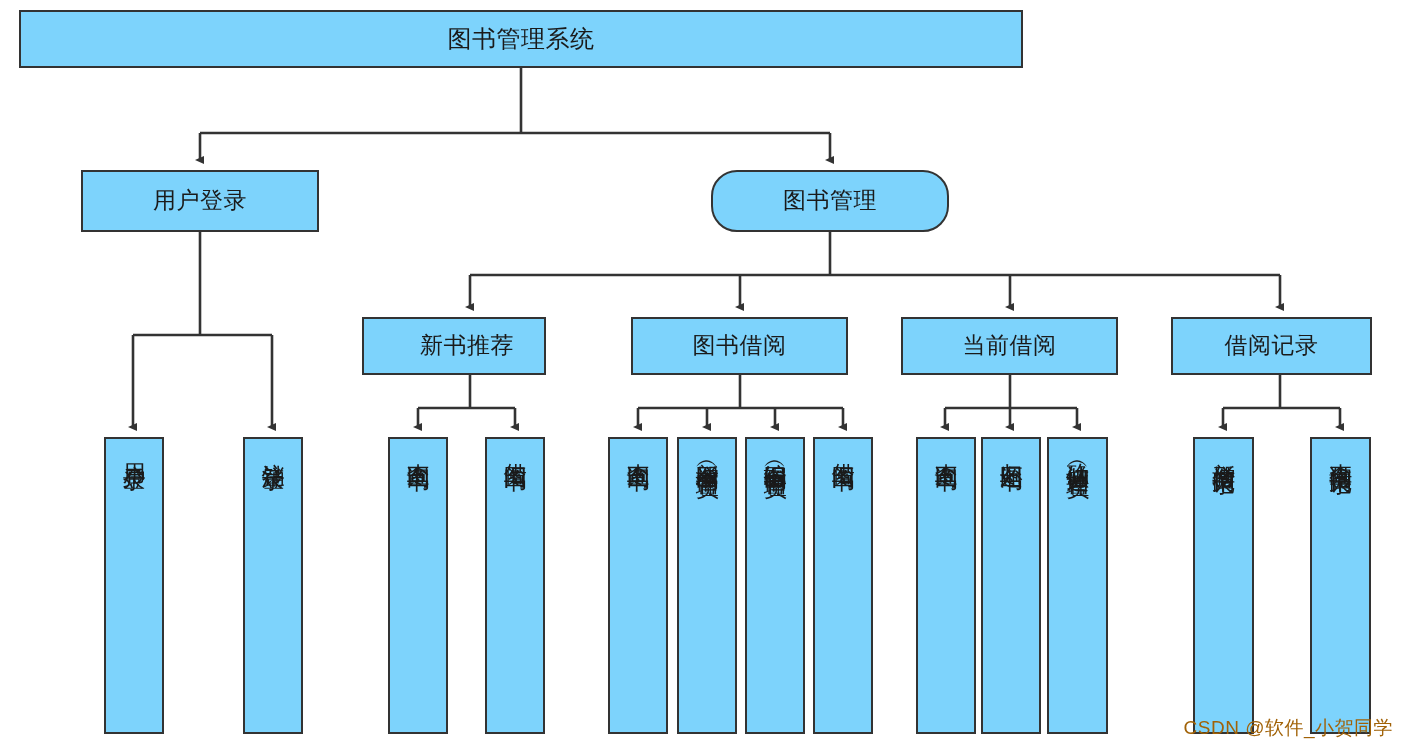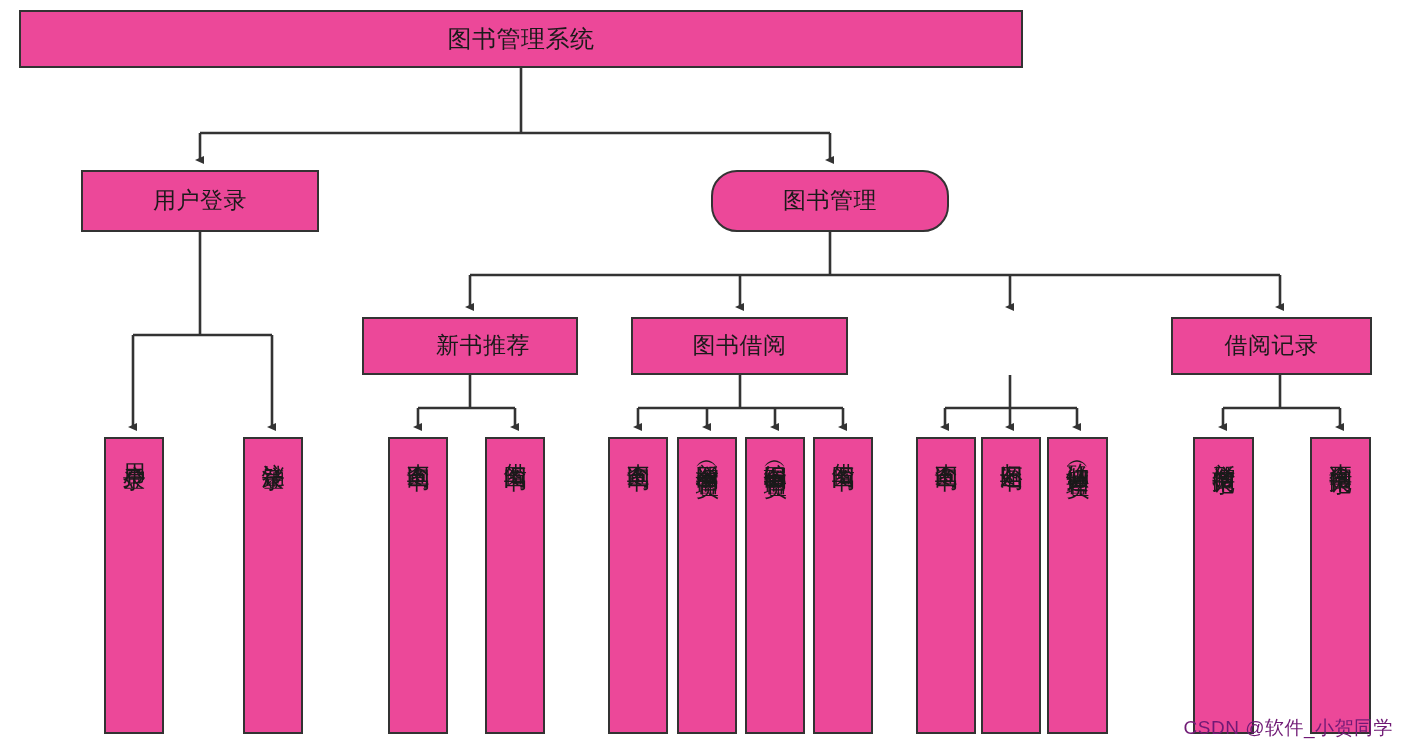--- a/index.html
+++ b/index.html
@@ -21,21 +21,21 @@
     position: absolute;
     left: 0;
     top: 0;
     width: 1405px;
     height: 747px;
   }
   .node {
     position: absolute;
     box-sizing: border-box;
     border: 2px solid #333333;
-    background: #ec4899;
+    background: #7dd3fc;
     display: flex;
     align-items: center;
     justify-content: center;
     color: #1a1a1a;
     z-index: 3;
   }
   .node .node-label {
     display: block;
     text-align: center;
     line-height: 1.18;
@@ -59,21 +59,21 @@
     font-size: 23px;
     line-height: 1.02;
     letter-spacing: 2px;
     white-space: nowrap;
   }
   #watermark {
     position: absolute;
     right: 12px;
     bottom: 6px;
     font-size: 19px;
-    color: #701a75;
+    color: #a16207;
     letter-spacing: 0.5px;
     z-index: 5;
     user-select: none;
   }
 </style>
 </head>
 <body>
 
 <div id="diagram-root">
 
@@ -131,26 +131,29 @@
     <span class="node-label">图书管理系统</span>
   </div>
 
   <div class="node horiz" style="left:81px; top:170px; width:238px; height:62px;">
     <span class="node-label">用户登录</span>
   </div>
   <div class="node horiz" style="left:711px; top:170px; width:238px; height:62px;border-radius:26px;">
     <span class="node-label">图书管理</span>
   </div>
 
-  <div class="node horiz" style="left:362px; top:317px; width:216px; height:58px;padding-left:26px;">
+  <div class="node horiz" style="left:362px; top:317px; width:184px; height:58px;padding-left:26px;">
     <span class="node-label">新书推荐</span>
   </div>
   <div class="node horiz" style="left:631px; top:317px; width:217px; height:58px;align-items:center;">
     <span class="node-label">图书借阅</span>
   </div>
+  <div class="node horiz" style="left:901px; top:317px; width:217px; height:58px;">
+    <span class="node-label">当前借阅</span>
+  </div>
   <div class="node horiz" style="left:1171px; top:317px; width:201px; height:58px;">
     <span class="node-label">借阅记录</span>
   </div>
 
   <div class="node vert" style="left:104px; top:437px; width:60px; height:297px;">
     <span class="node-label">用户登录</span>
   </div>
   <div class="node vert" style="left:243px; top:437px; width:60px; height:297px;">
     <span class="node-label">注销登录</span>
   </div>

